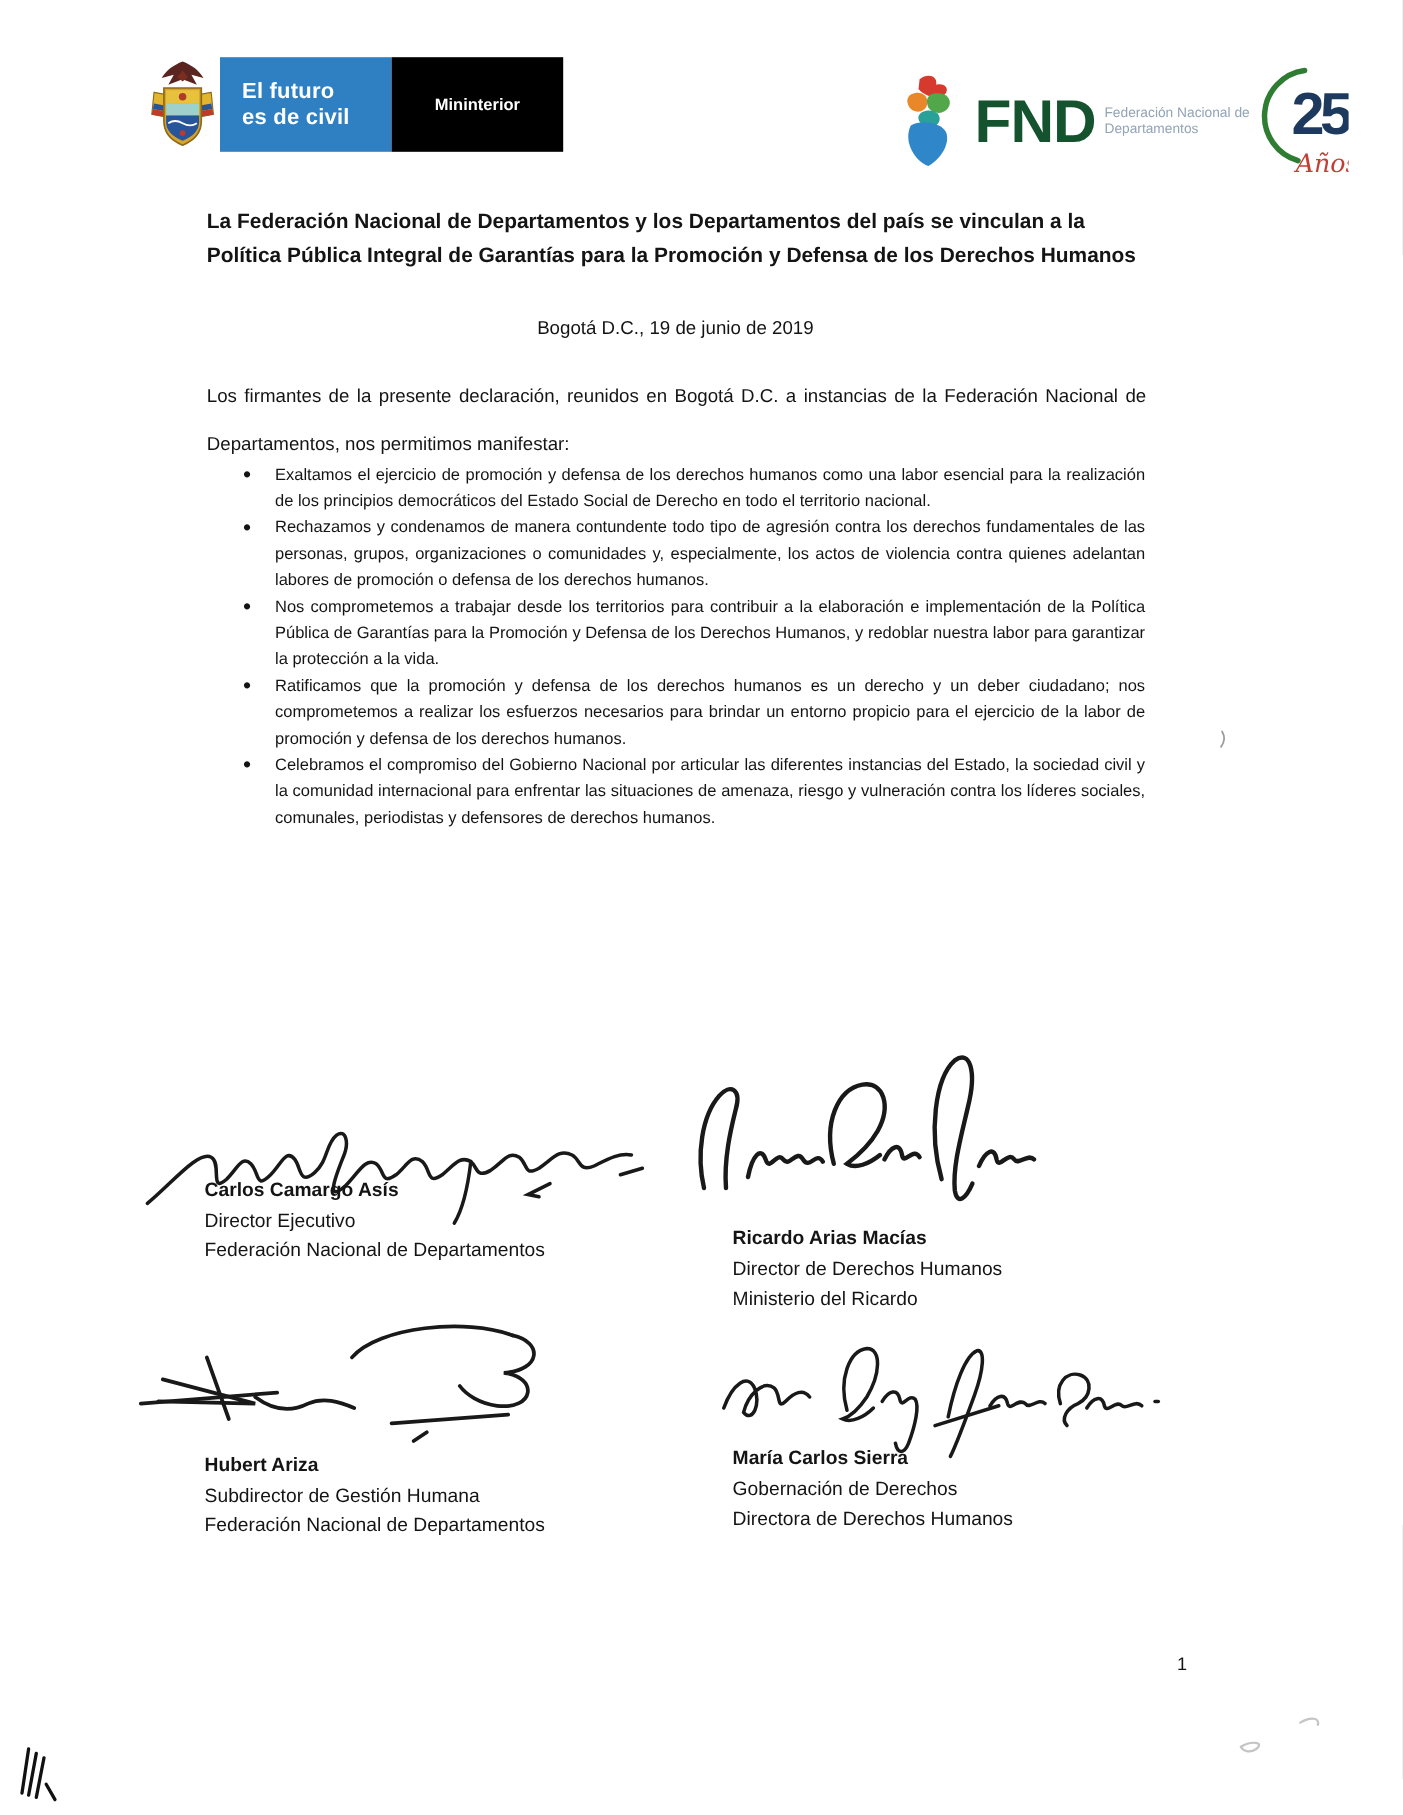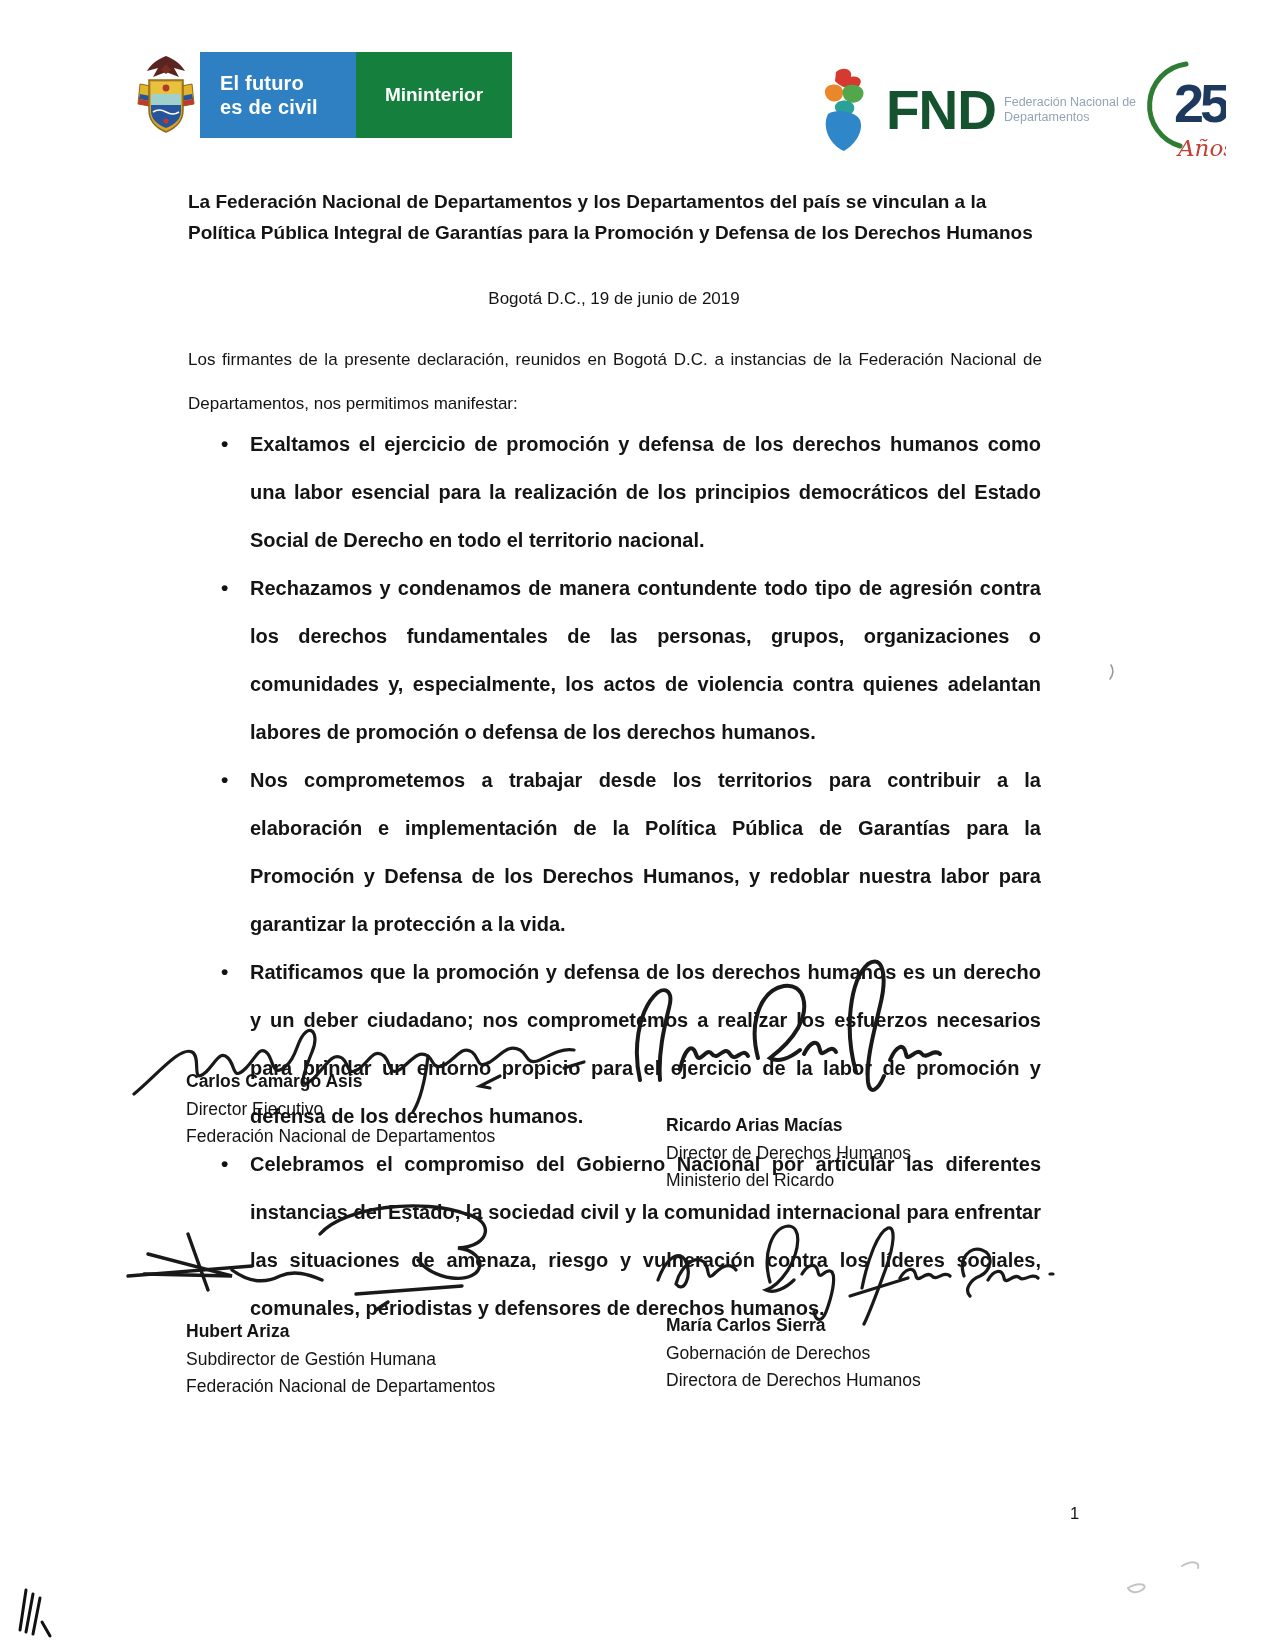--- a/index.html
+++ b/index.html
@@ -7,35 +7,35 @@
     position:relative; width:1275px; height:1650px; margin:0 auto;
     background:#ffffff; overflow:hidden;
     font-family:"Liberation Sans", sans-serif; color:#141414;
   }
   
   .coat{position:absolute; left:128px; top:54px;}
   .govbox{position:absolute; left:200px; top:52px; width:312px; height:86px; display:flex;}
   .gov-left{width:156px; background:#2e80c3; color:#fff; display:flex; flex-direction:column;
     justify-content:center; padding-left:20px; box-sizing:border-box;
     font-weight:bold; font-size:20px; line-height:24px; letter-spacing:.2px;}
-  .gov-right{flex:1; background:#15803d; color:#fff; display:flex; align-items:center;
-    justify-content:center; font-weight:bold; font-size:19px;}
+  .gov-right{flex:1; background:#000000; color:#fff; display:flex; align-items:center;
+    justify-content:center; font-weight:bold; font-size:15px;}
   .fnd{position:absolute; left:816px; top:56px; display:flex; align-items:center;}
   .fnd-map{margin-right:6px;}
   .fnd-acronym{font-size:55px; font-weight:bold; color:#14532d; letter-spacing:-1px; margin-right:8px;}
   .fnd-name{font-size:12.5px; color:#92a4b6; line-height:15px; margin-right:8px; filter:blur(.5px);}
   
   .title{position:absolute; left:188px; top:186px; width:852px; 
     font-weight:bold; font-size:19px; line-height:31px;}
   .title div{white-space:nowrap;}
   .dateline{position:absolute; left:188px; top:289px; width:852px; text-align:center; font-size:17px;}
   .intro{position:absolute; left:188px; top:338px; width:854px; font-size:17px;
     line-height:44px; text-align:justify;}
   .bullets{position:absolute; left:219px; top:420px; width:822px; list-style:none; margin:0; padding:0;}
-  .bullets li{position:relative; padding-left:31px; font-size:20px; line-height:48px; text-align:justify;font-weight:bold;}
+  .bullets li{position:relative; padding-left:31px; font-size:15px; line-height:24px; text-align:justify;}
   .bullets li::before{content:"\2022"; position:absolute; left:2px; top:0; font-size:21px;}
   
   .sig{position:absolute;}
   .sigtext{position:absolute; font-size:17.5px; line-height:27.5px;}
   .sigtext .name{font-weight:bold;}
   .pagenum{position:absolute; left:1070px; top:1504px; font-size:16.5px;}
   .artifact{position:absolute;}
 </style>
 </head>
 <body>

